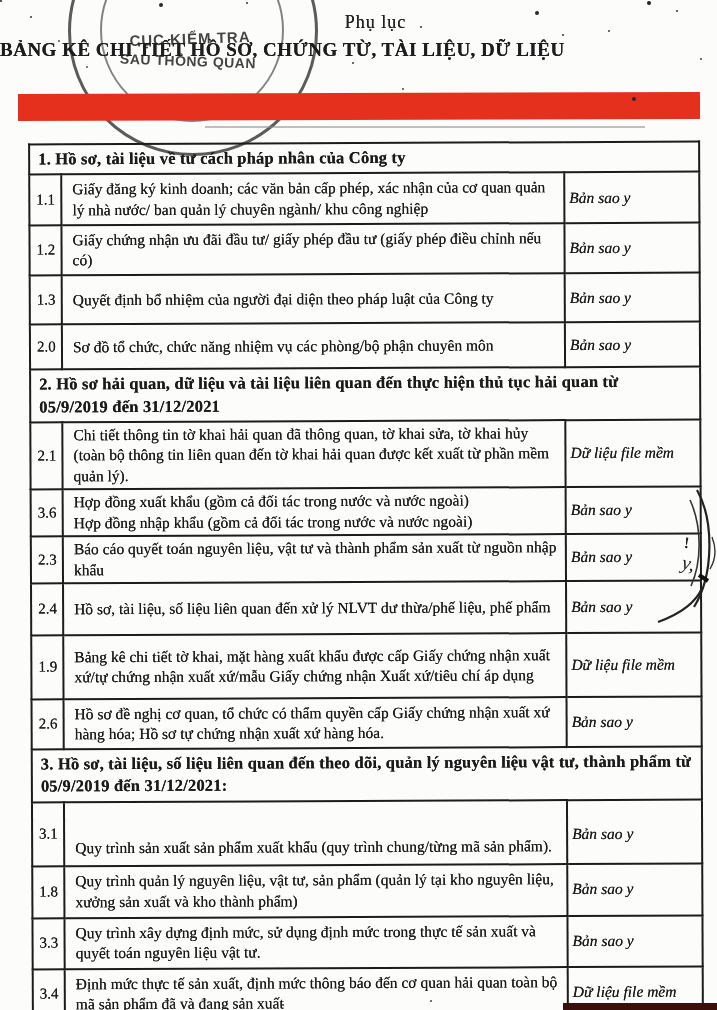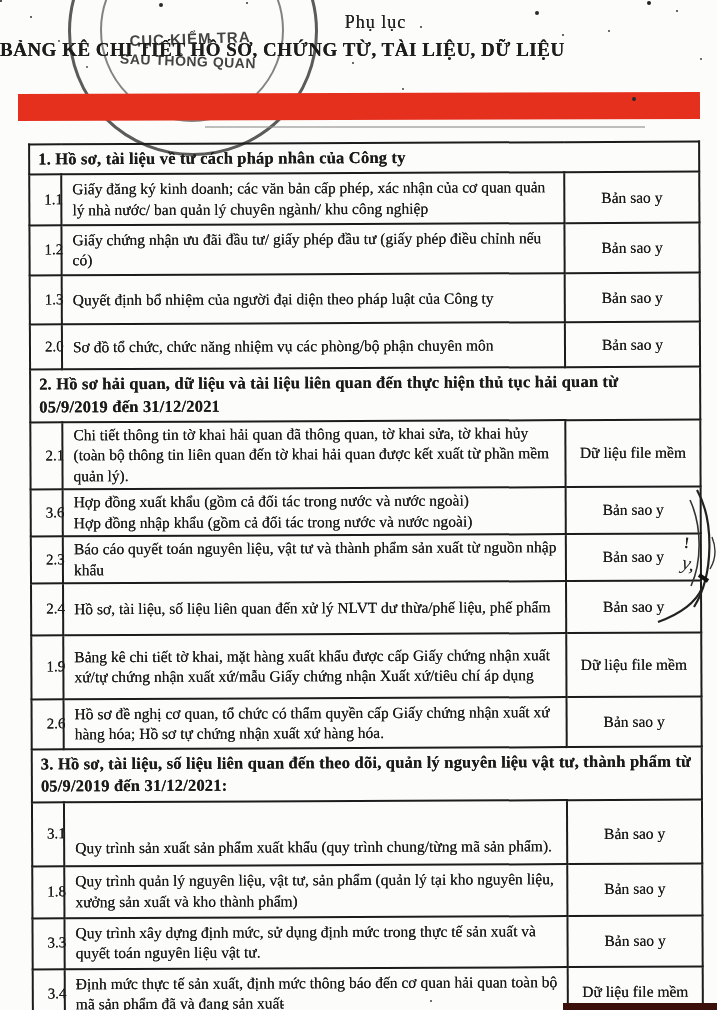--- a/index.html
+++ b/index.html
@@ -62,23 +62,23 @@
     text-shadow:0 0 .5px #222;
     padding:2px 6px;
   }
   .doc-table .col-no{width:32px;}
   .doc-table .col-desc{width:503px;}
   .doc-table .col-type{width:135px;}
   td.sec{
     font-weight:bold;font-size:16.5px;line-height:1.35;padding:3px 8px;
     letter-spacing:.2px;
   }
-  td.no{text-align:left;padding-left:14px;font-size:15px;}
+  td.no{text-align:left;padding-left:6px;font-size:15px;}
   td.desc{padding-left:10px;padding-right:8px;white-space:pre-line;}
-  td.type{text-align:center;font-size:15.5px;padding:2px 4px;}
+  td.type{font-size:15.5px;padding:2px 4px;font-style:italic;}
 
   
   .handwriting{position:absolute;inset:0;z-index:6;pointer-events:none;}
   .hw-y{
     position:absolute;left:682px;top:552px;font-size:20px;font-style:italic;
     color:#222;transform:rotate(10deg);z-index:6;
   }
   .hw-excl{
     position:absolute;left:684px;top:534px;font-size:16px;color:#222;
     font-weight:bold;transform:rotate(6deg);z-index:6;

